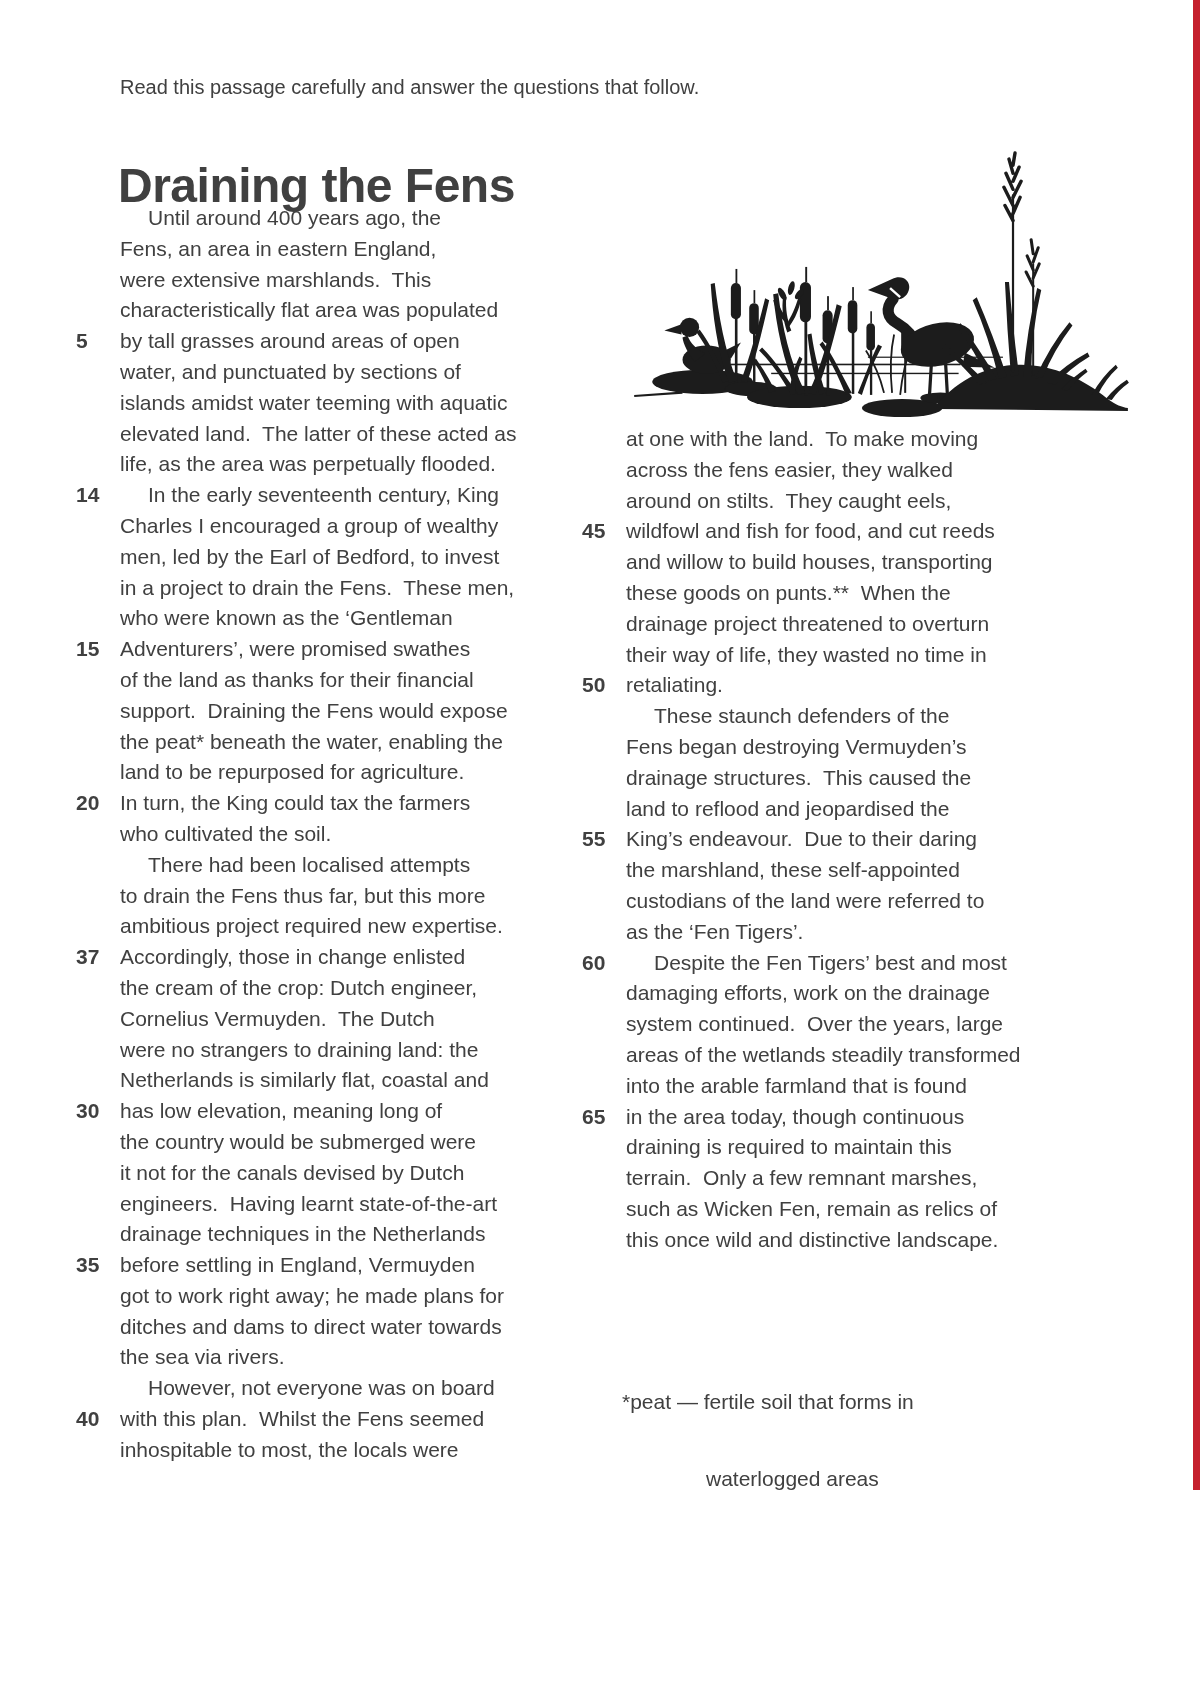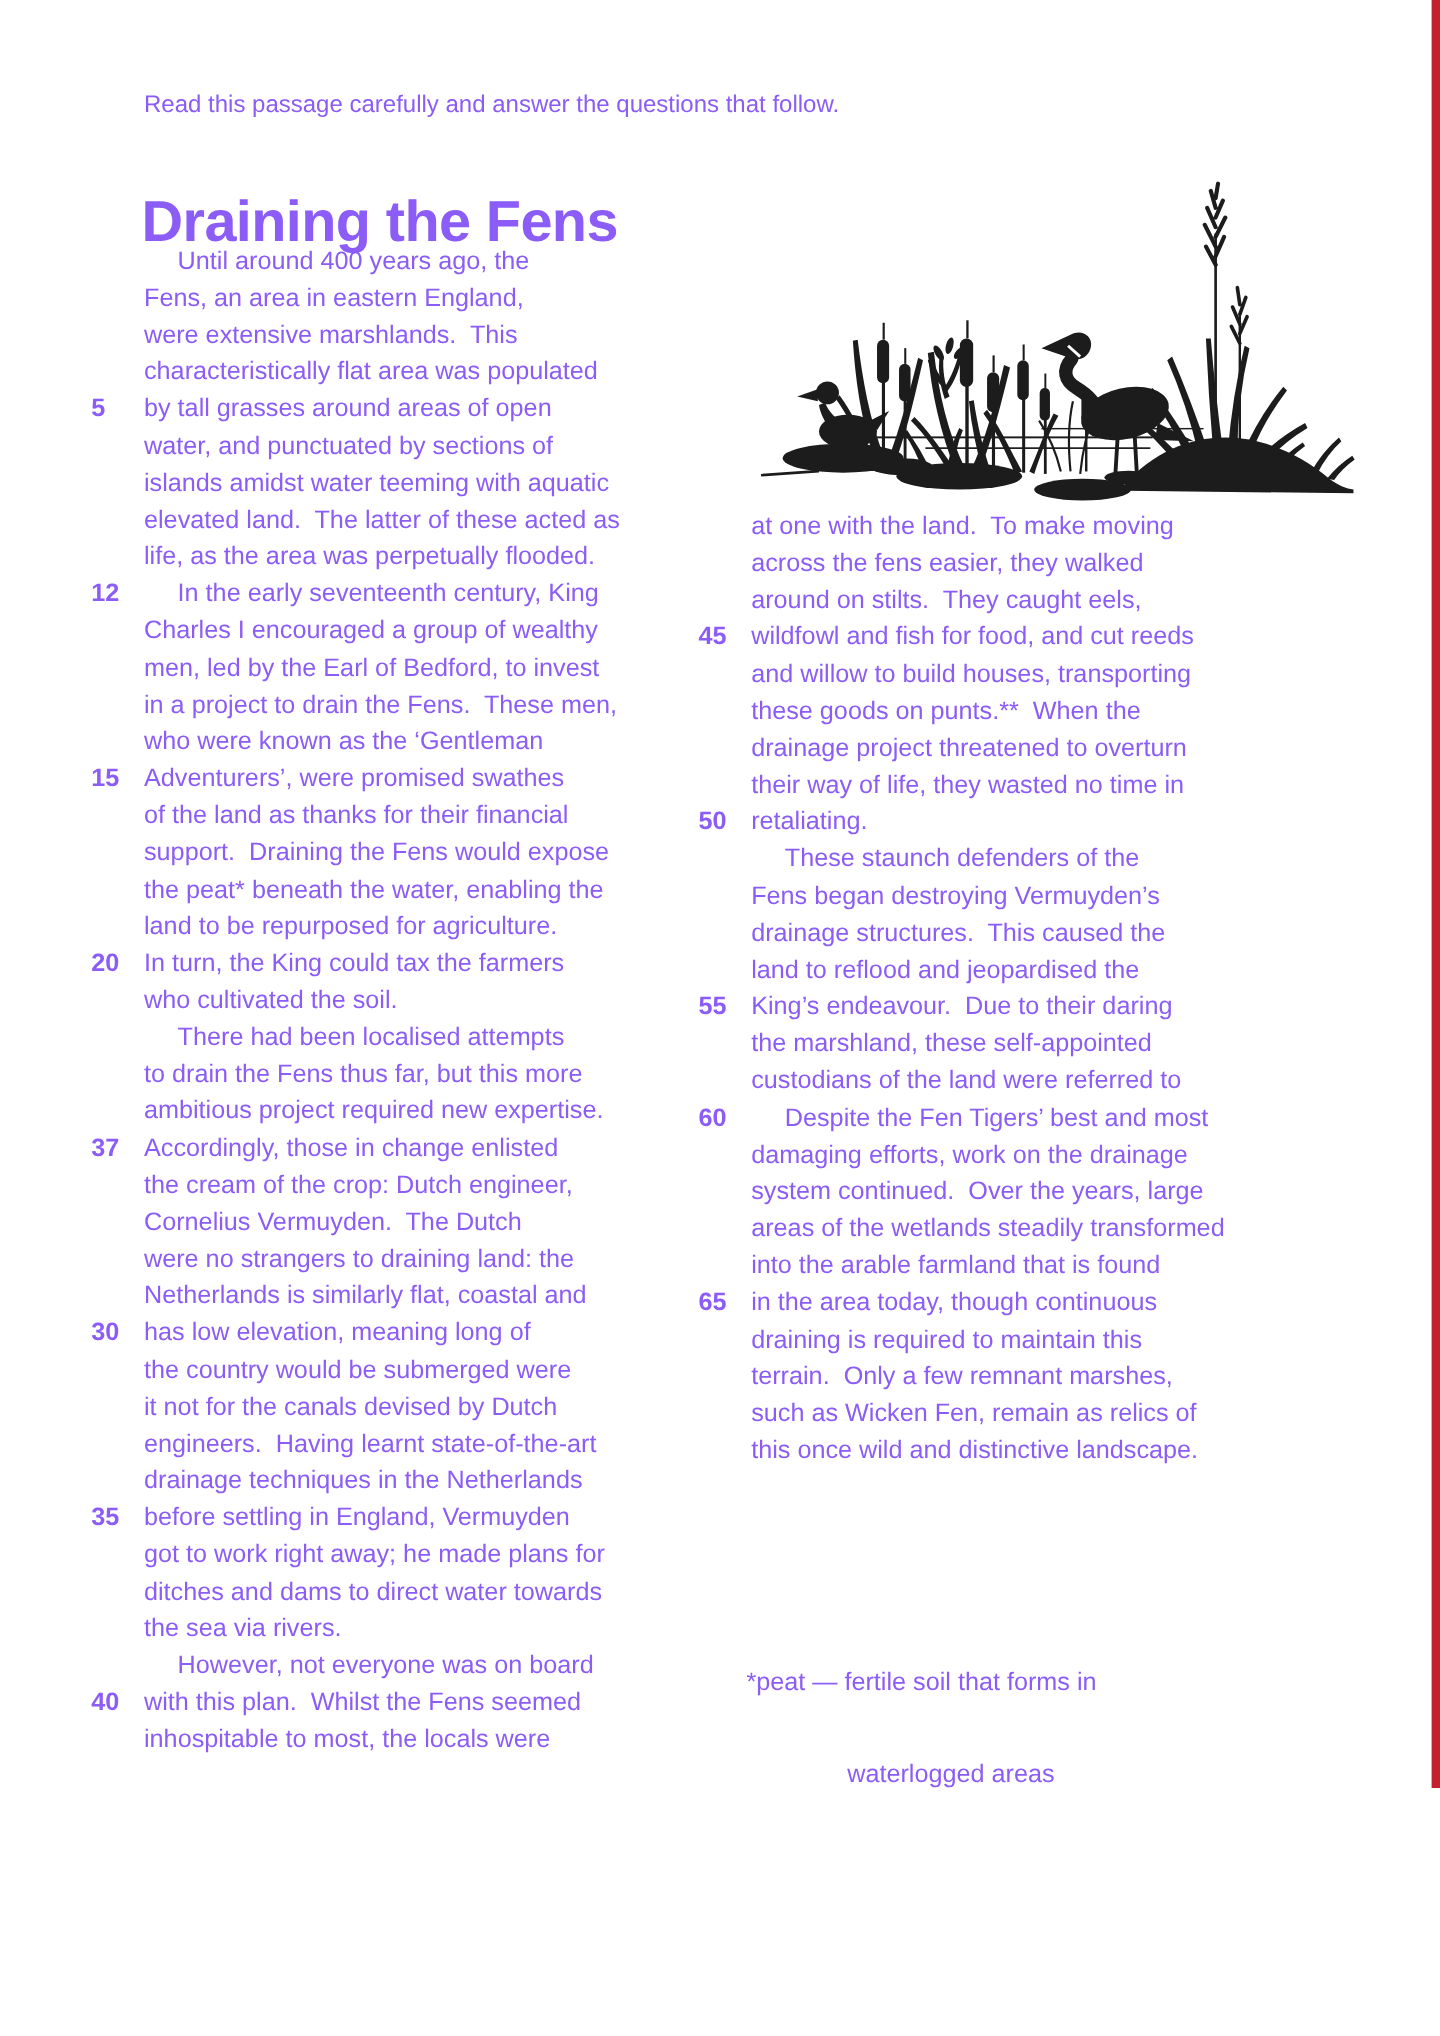--- a/index.html
+++ b/index.html
@@ -1,18 +1,18 @@
 <!DOCTYPE html>
 <html><head>
 <meta charset="utf-8">
 <style>
   html,body{margin:0;padding:0;background:#ffffff;}
   .page{
     position:relative;width:1200px;height:1490px;background:#ffffff;
-    font-family:"Liberation Sans",sans-serif;color:#8b5cf6;overflow:hidden;
+    font-family:"Liberation Sans",sans-serif;color:#404040;overflow:hidden;
   }
   .edge-strip{position:absolute;top:0;right:0;width:7px;height:100%;background:#c5202e;}
   .instruction{position:absolute;left:120px;top:76px;font-size:20px;}
   .page-title{position:absolute;left:118px;top:126px;font-size:48px;font-weight:bold;letter-spacing:-0.5px;}
   .col{position:absolute;}
   .col-left{left:76px;top:203px;width:508px;}
   .col-right{left:582px;top:424px;width:572px;}
   .line{display:flex;font-size:21px;line-height:30.8px;}
   .lnum{flex:0 0 36px;font-weight:bold;}
   .ltxt{padding-left:8px;white-space:pre;}
@@ -186,21 +186,21 @@
     <span class="lnum"></span>
     <span class="ltxt">elevated land.  The latter of these acted as</span>
   </div>
 
   <div class="line">
     <span class="lnum"></span>
     <span class="ltxt">life, as the area was perpetually flooded.</span>
   </div>
 
   <div class="line indent">
-    <span class="lnum">12</span>
+    <span class="lnum">14</span>
     <span class="ltxt">In the early seventeenth century, King</span>
   </div>
 
   <div class="line">
     <span class="lnum"></span>
     <span class="ltxt">Charles I encouraged a group of wealthy</span>
   </div>
 
   <div class="line">
     <span class="lnum"></span>
@@ -428,20 +428,24 @@
   <div class="line">
     <span class="lnum"></span>
     <span class="ltxt">the marshland, these self-appointed</span>
   </div>
 
   <div class="line">
     <span class="lnum"></span>
     <span class="ltxt">custodians of the land were referred to</span>
   </div>
 
+  <div class="line">
+    <span class="lnum"></span>
+    <span class="ltxt">as the ‘Fen Tigers’.</span>
+  </div>
 
   <div class="line indent">
     <span class="lnum">60</span>
     <span class="ltxt">Despite the Fen Tigers’ best and most</span>
   </div>
 
   <div class="line">
     <span class="lnum"></span>
     <span class="ltxt">damaging efforts, work on the drainage</span>
   </div>

